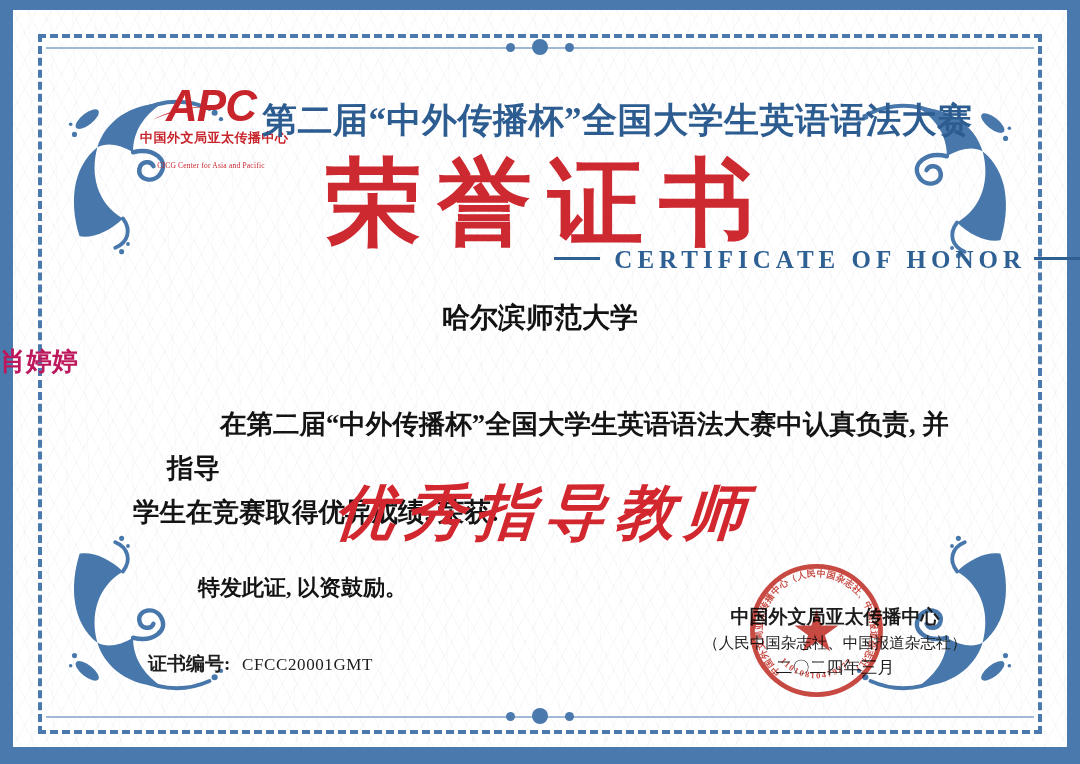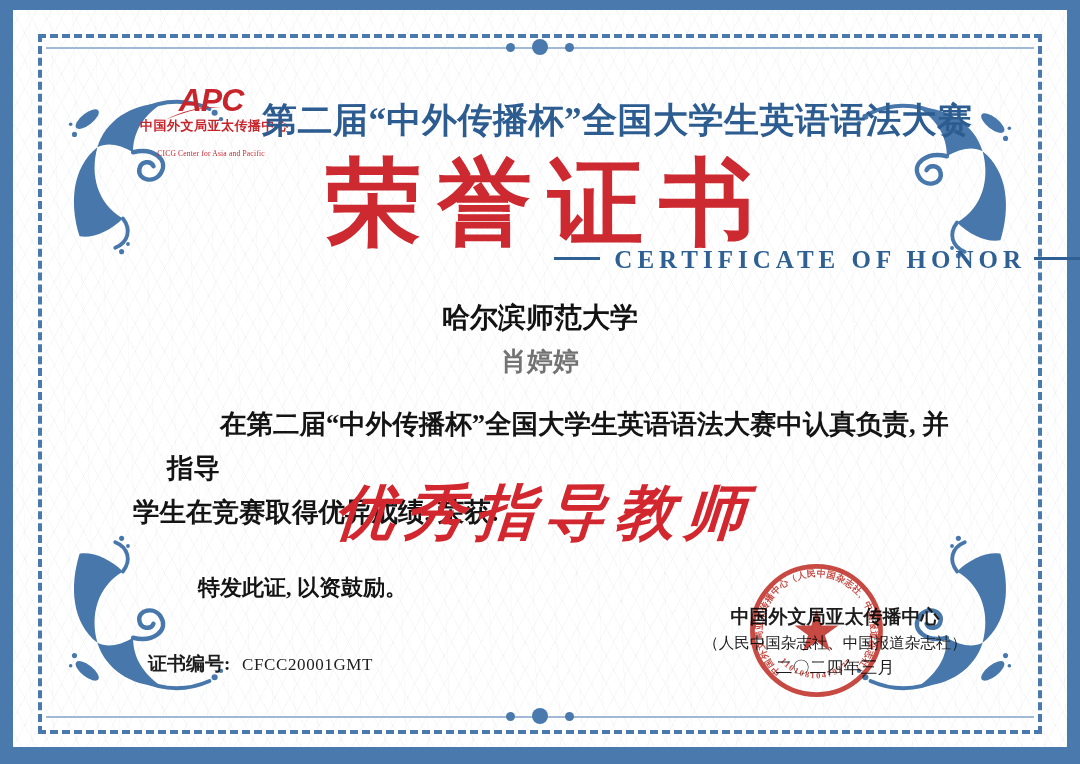--- a/index.html
+++ b/index.html
@@ -34,36 +34,36 @@
   .divider-bottom{bottom:39px;}
   
   .flourish{width:188px;height:172px;}
   .fl-tl{left:48px;top:86px;}
   .fl-tr{right:48px;top:90px;transform:scaleX(-1);}
   .fl-bl{left:48px;bottom:60px;transform:scaleY(-1);}
   .fl-br{right:48px;bottom:60px;transform:scale(-1,-1);}
   
   .logo{left:140px;top:84px;width:142px;text-align:center;color:#c8242b;}
   .apc{position:relative;display:inline-block;font-family:"Liberation Sans","DejaVu Sans",sans-serif;
-       font-style:italic;font-weight:800;font-size:32px;line-height:1.0;letter-spacing:-1px;}
+       font-style:italic;font-weight:800;font-size:44px;line-height:1.0;letter-spacing:-1px;}
   .apc-swoosh{position:absolute;left:-22px;top:20px;width:74px;height:18px;}
   .org-cn{font-size:13px;font-weight:700;letter-spacing:0.5px;white-space:nowrap;margin-top:1px;}
   .org-en{font-size:7.5px;margin-top:14px;letter-spacing:0.2px;}
   .heading{left:262px;top:97px;width:706px;text-align:center;font-size:35px;font-weight:800;
            color:#2c5c90;letter-spacing:0.5px;white-space:nowrap;}
   
   .title-cn{left:0;right:0;top:156px;text-align:center;font-size:95px;font-weight:900;color:#cd2930;
             letter-spacing:16px;text-indent:16px;line-height:1.0;}
   .title-en{left:0;right:0;top:246px;text-align:right;font-size:25px;font-weight:600;color:#2e6093;
             letter-spacing:5px;white-space:nowrap;}
   .title-en .dash{display:inline-block;width:46px;height:3px;background:#2e6093;vertical-align:8px;}
   .title-en .dash-l{margin-right:14px;} .title-en .dash-r{margin-left:8px;}
   
   .school{left:0;right:0;top:299px;text-align:center;font-size:28px;font-weight:700;color:#121212;}
-  .name{left:0;right:0;top:344px;text-align:center;font-size:26px;font-weight:700;color:#737373;}
+  .name{left:0;right:0;top:344px;text-align:left;font-size:26px;font-weight:700;color:#be185d;}
   
   .body-text{left:133px;top:402px;width:818px;font-size:26.5px;font-weight:600;color:#141414;line-height:44px;}
   .indent{text-indent:2em;margin-left:34px;}
   .award{left:0;right:0;top:480px;text-align:center;font-size:60px;font-weight:700;font-style:italic;
          color:#d2272e;letter-spacing:10px;text-indent:10px;transform:skewX(-4deg);line-height:1.1;}
   .closing{left:198px;top:573px;font-size:22px;font-weight:600;color:#141414;}
   
   .cert-no{left:148px;top:651px;font-size:19px;color:#1d1d1d;white-space:nowrap;}
   .cert-no .label{font-weight:600;}
   .cert-no .value{font-size:17px;letter-spacing:0.6px;margin-left:7px;}

